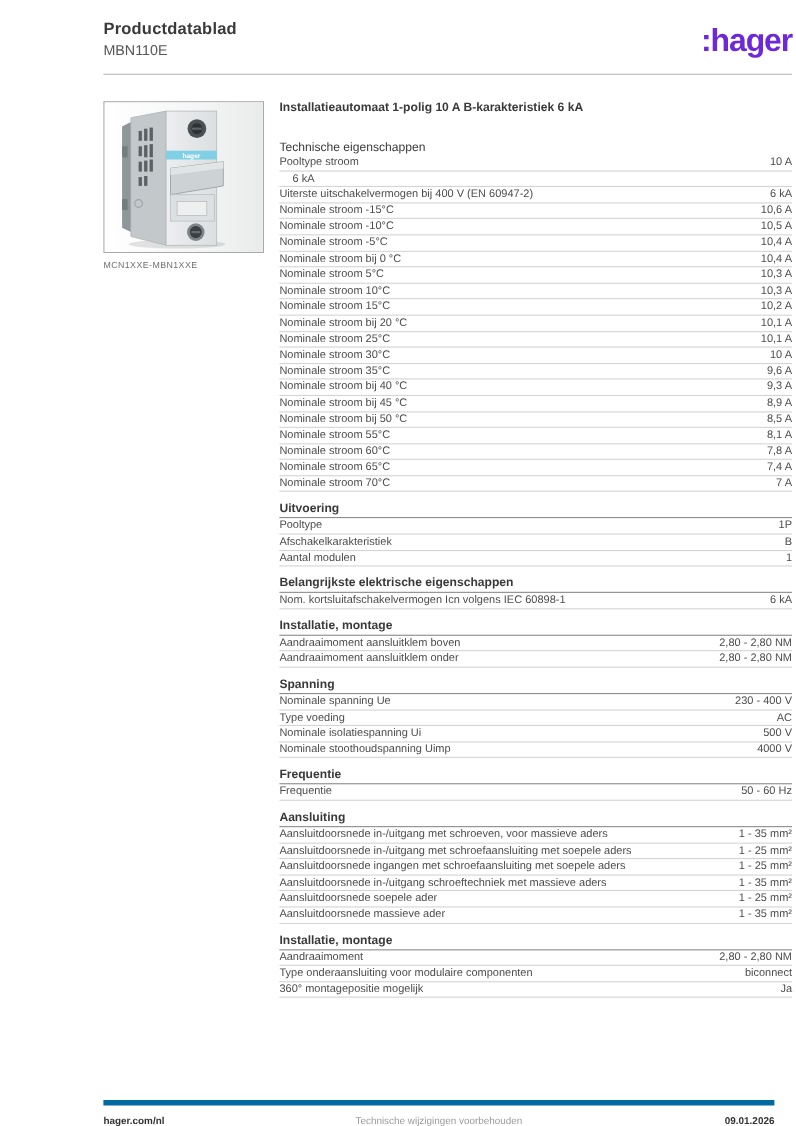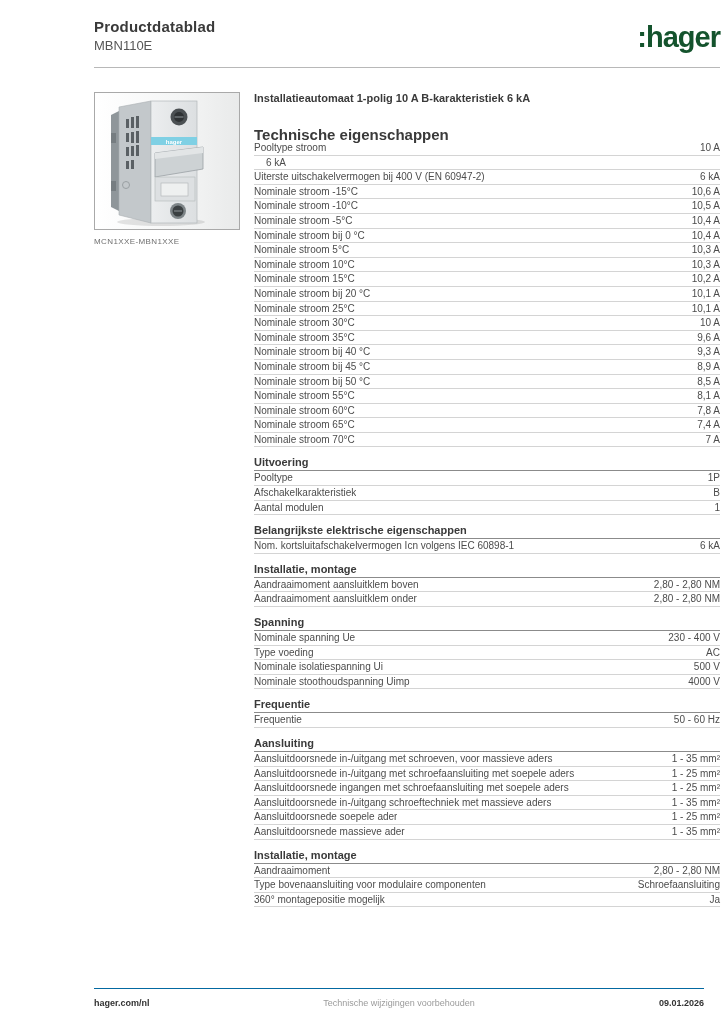--- a/index.html
+++ b/index.html
@@ -43,61 +43,61 @@
     border: 1px solid #a9a9a9; background: #ffffff; overflow: hidden;
   }
   .img-caption {
     margin-top: 7px; font-size: 8px; color: #6f6f6f; letter-spacing: 0.4px;
   }
   .main-col { flex: 1 1 auto; min-width: 0; }
   .prod-desc {
     font-size: 11px; font-weight: bold; color: #3a3a3a; line-height: 13px;
   }
   .tech-title {
-    font-size: 15px; font-weight: bold; color: #3a3a3a; line-height: 13px;
+    font-size: 11px; font-weight: normal; color: #3a3a3a; line-height: 13px;
     margin-top: 23px;
   }
   .sec-title {
     font-size: 11px; font-weight: bold; color: #3a3a3a; line-height: 12px;
     margin-top: 9px; padding-bottom: 2px;
     border-bottom: 1px solid #8b8b8b;
   }
   .sections > .sec-title:first-child { margin-top: 12px; }
   .spec-row {
     display: flex; justify-content: space-between; align-items: baseline;
     font-size: 10px; line-height: 13.6px;
     border-bottom: 1px solid #d4d4d4;
   }
   .spec-row .k { color: #4c4c4c; white-space: nowrap; overflow: hidden; }
   .spec-row .v { color: #4c4c4c; white-space: nowrap; padding-left: 12px; }
   
   .footer {
     position: absolute; left: 57px; right: 57px; bottom: 0;
-    height: 36px; background: #ffffff;
-    border-top: 1px solid #0369a1;
+    height: 24px; background: #ffffff;
+    border-top: 5px solid #0369a1;
   }
   .footer-row {
     display: grid; grid-template-columns: 1fr auto 1fr; align-items: center;
     padding-top: 9px; font-size: 9px;
   }
   .footer-left { font-weight: bold; color: #333; justify-self: start; text-decoration: none; }
   .footer-center { color: #9b9b9b; justify-self: center; }
   .footer-right { font-weight: bold; color: #333; justify-self: end; text-align: right; }
 </style>
 </head>
 <body>
 
 <div class="page">
 
   <div class="header">
     <div>
       <div class="page-title">Productdatablad</div>
       <div class="product-code">MBN110E</div>
     </div>
-    <div class="logo" style="color: #14532d;">:hager</div>
+    <div class="logo" style="color: #6d28d9;">:hager</div>
   </div>
   <hr class="header-rule">
 
   <div class="content">
 
     <div class="left-col">
       <div class="img-box">
         
         <svg width="144" height="136" viewBox="0 0 144 136" xmlns="http://www.w3.org/2000/svg">
           <defs>
@@ -318,22 +318,22 @@
           <div class="spec-row">
             <span class="k">Aansluitdoorsnede massieve ader</span>
             <span class="v">1 - 35 mm²</span>
           </div>
           <div class="sec-title">Installatie, montage</div>
           <div class="spec-row">
             <span class="k">Aandraaimoment</span>
             <span class="v">2,80 - 2,80 NM</span>
           </div>
           <div class="spec-row">
-            <span class="k">Type bovenaansluiting voor modulaire componenten</span>
-            <span class="v">Schroefaansluiting</span>
+            <span class="k">Type onderaansluiting voor modulaire componenten</span>
+            <span class="v">biconnect</span>
           </div>
           <div class="spec-row">
             <span class="k">360° montagepositie mogelijk</span>
             <span class="v">Ja</span>
           </div>
         </div>
     </div>
 
   </div>
 

